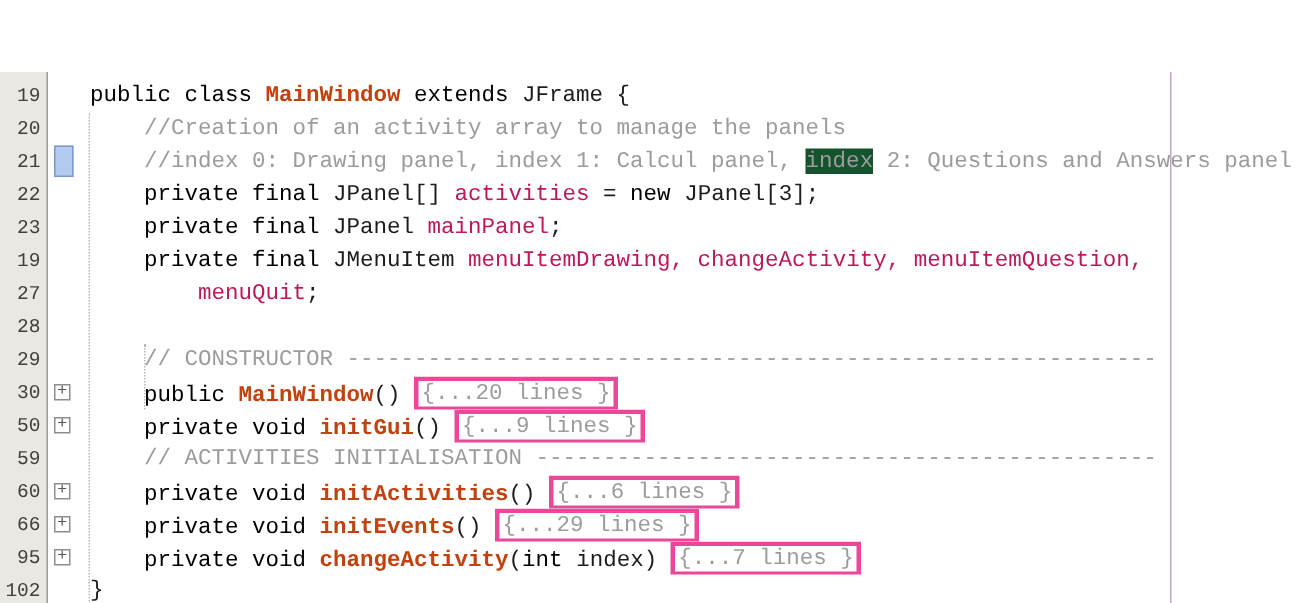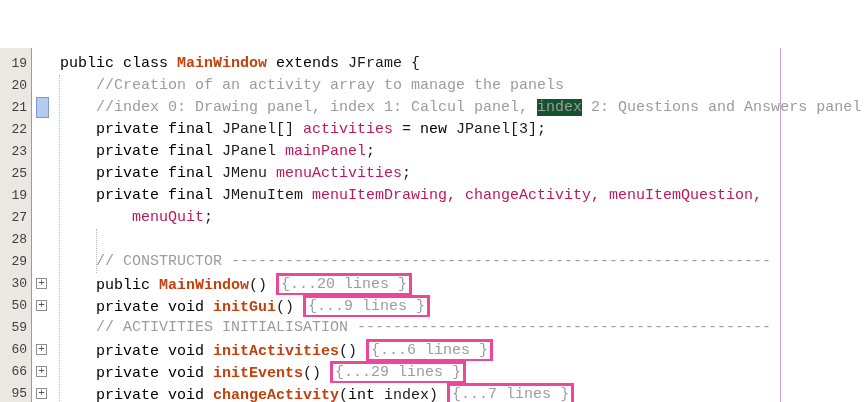--- a/index.html
+++ b/index.html
@@ -94,25 +94,20 @@
         <div class="ln">22</div>
         <div class="fold-col"></div>
         <div class="code"><span class="s-kw">    private final </span><span class="s-plain">JPanel[] </span><span class="s-field">activities</span><span class="s-plain"> = </span><span class="s-kw">new</span><span class="s-plain"> JPanel[3];</span></div>
       </div>
       <div class="row">
         <div class="ln">23</div>
         <div class="fold-col"></div>
         <div class="code"><span class="s-kw">    private final </span><span class="s-plain">JPanel </span><span class="s-field">mainPanel</span><span class="s-plain">;</span></div>
       </div>
       <div class="row">
-        <div class="ln">25</div>
-        <div class="fold-col"></div>
-        <div class="code"><span class="s-kw">    private final </span><span class="s-plain">JMenu </span><span class="s-field">menuActivities</span><span class="s-plain">;</span></div>
-      </div>
-      <div class="row">
         <div class="ln">19</div>
         <div class="fold-col"></div>
         <div class="code"><span class="s-kw">    private final </span><span class="s-plain">JMenuItem </span><span class="s-field">menuItemDrawing, changeActivity, menuItemQuestion,</span></div>
       </div>
       <div class="row">
         <div class="ln">27</div>
         <div class="fold-col"></div>
         <div class="code"><span class="s-plain">        </span><span class="s-field">menuQuit</span><span class="s-plain">;</span></div>
       </div>
       <div class="row">

